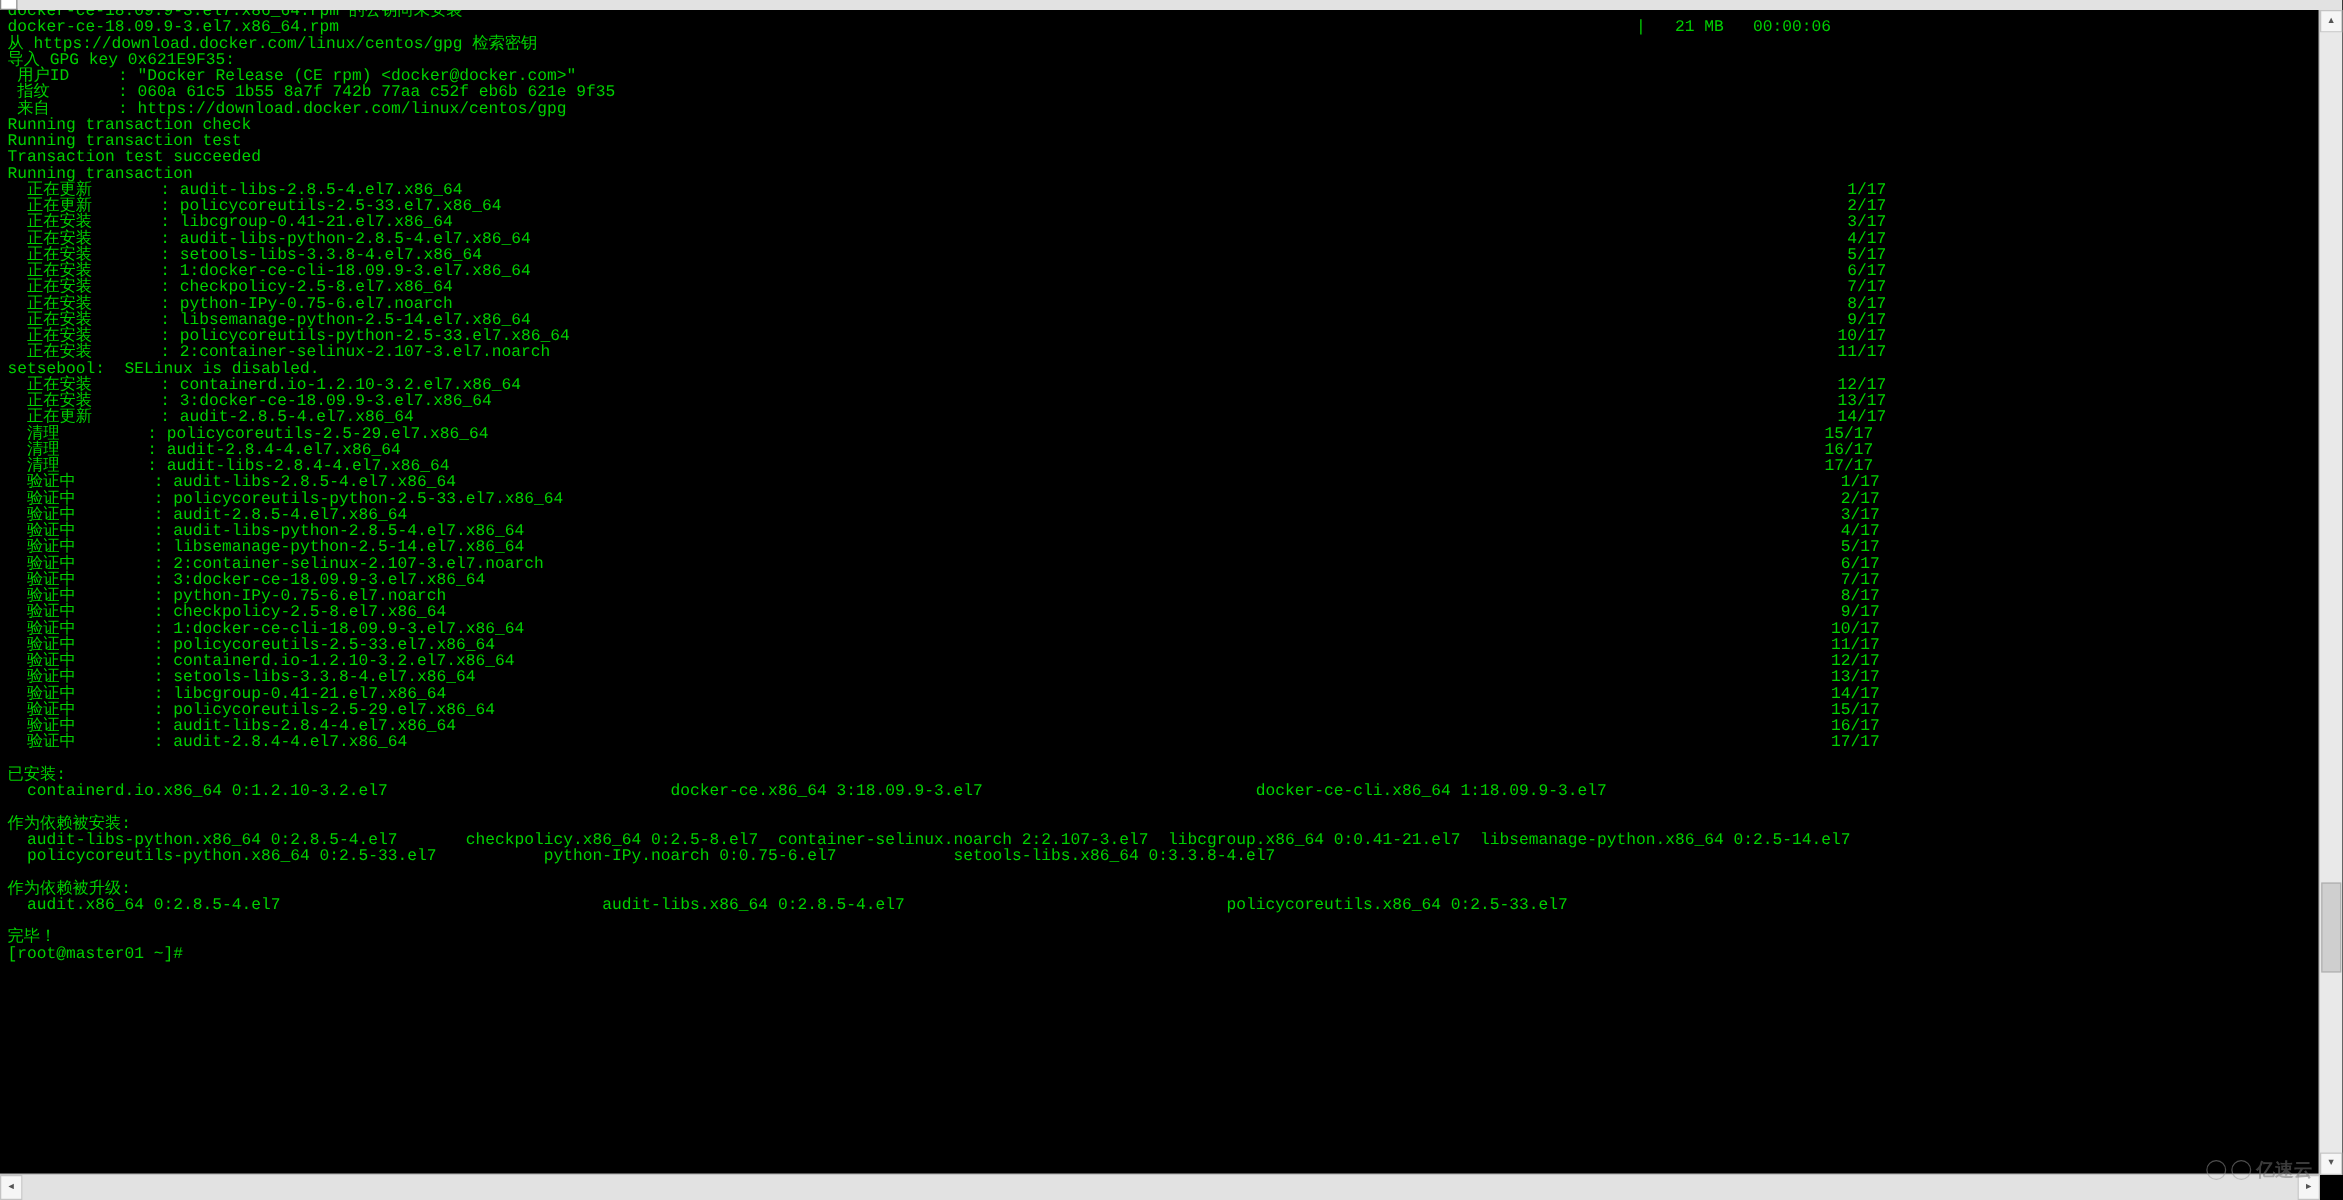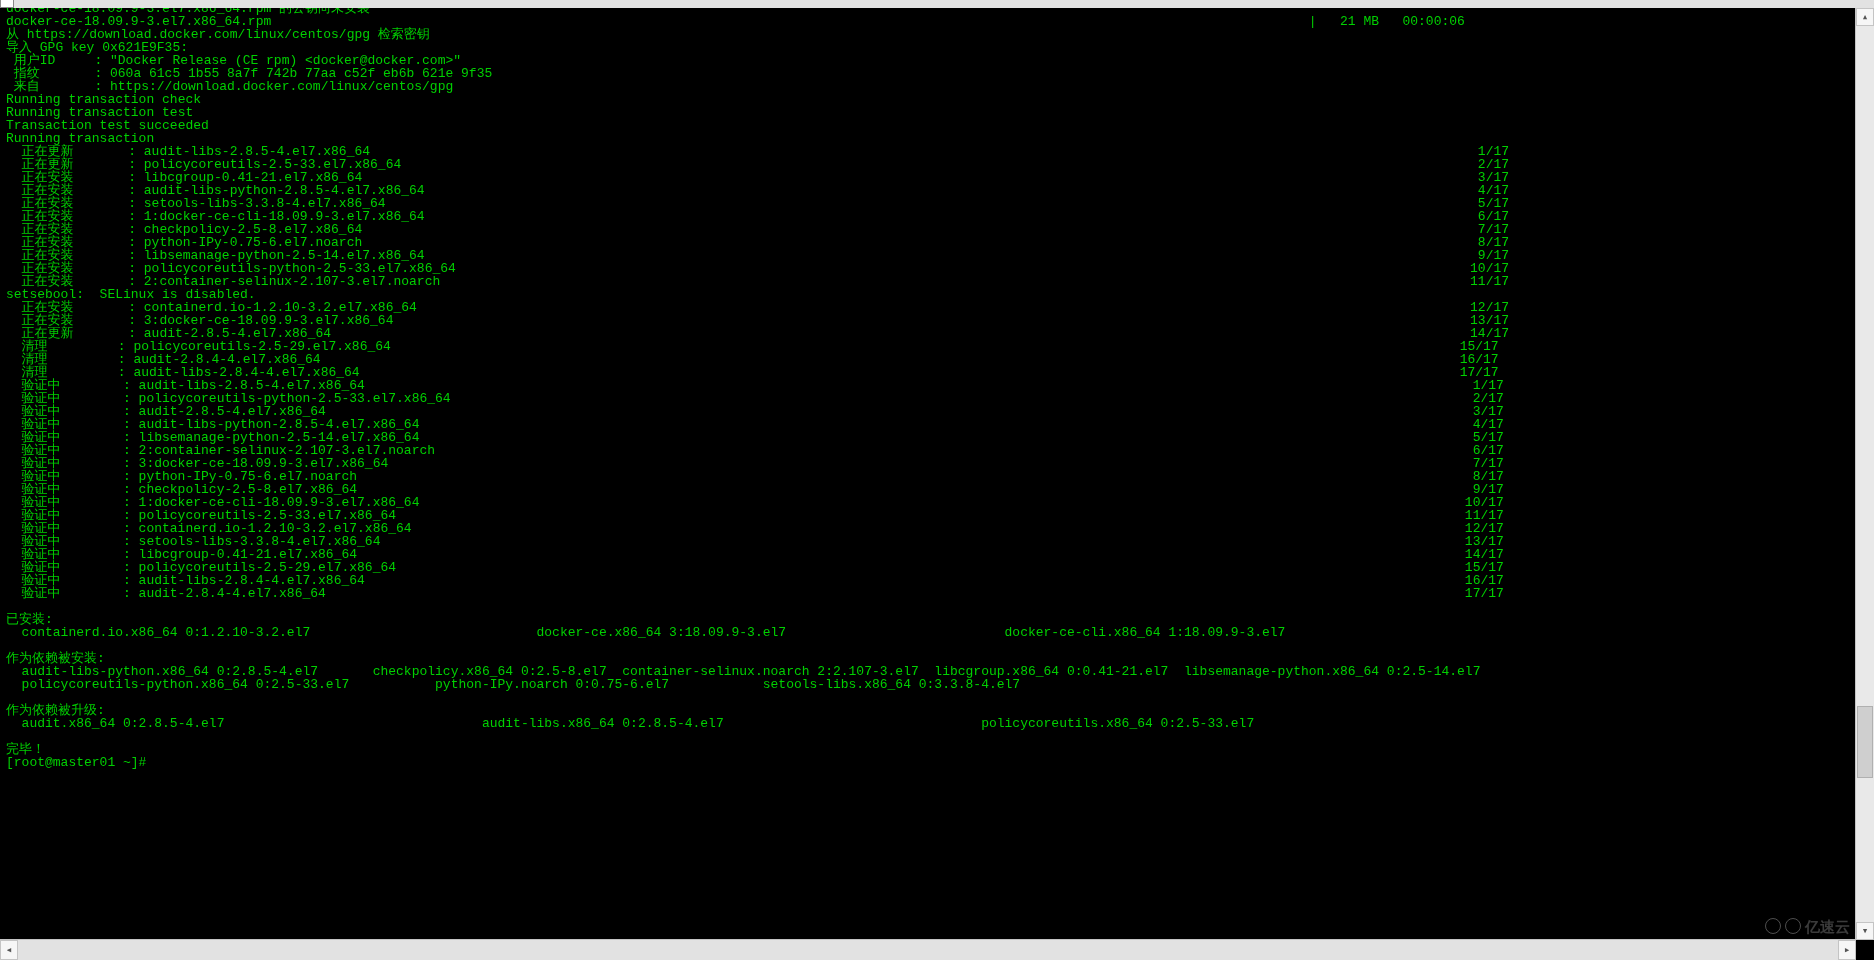--- a/index.html
+++ b/index.html
@@ -10,21 +10,21 @@
   .scrollv{position:absolute;top:8px;right:0;width:18px;bottom:20px;background:#e2e2e2;border-left:1px solid #c4c4c4;}
   .scrollv .track{position:absolute;top:18px;bottom:18px;left:0;right:0;background:#e9e9e9;}
   .scrollv .thumb{position:absolute;left:1px;right:1px;top:680px;height:70px;background:#cfcfcf;border:1px solid #b0b0b0;}
   .scrollv .btn{height:18px;width:100%;background:#f6f6f6;font-size:11px;color:#555;text-align:center;line-height:17px;border:1px solid #c4c4c4;box-sizing:border-box;}
   .scrollv .btn.up{position:absolute;top:0;}
   .scrollv .btn.dn{position:absolute;bottom:0;}
   .scrollh{position:absolute;bottom:0;left:0;right:18px;height:20px;background:#e2e2e2;border-top:1px solid #c4c4c4;}
   .scrollh .btn{width:18px;height:100%;background:#f6f6f6;font-size:11px;color:#555;text-align:center;line-height:18px;border:1px solid #c4c4c4;box-sizing:border-box;}
   .scrollh .btn.lf{position:absolute;left:0;}
   .scrollh .btn.rt{position:absolute;right:0;}
-  .watermark{position:absolute;bottom:26px;right:24px;color:#777;opacity:.5;font-family:sans-serif;font-size:15px;font-weight:600;display:flex;align-items:center;gap:4px;}
+  .watermark{position:absolute;bottom:16px;right:24px;color:#777;opacity:.5;font-family:sans-serif;font-size:15px;font-weight:600;display:flex;align-items:center;gap:4px;}
   .watermark .cc{display:inline-block;width:14px;height:14px;border:1px solid #999;border-radius:50%;}
 </style>
 </head>
 <body>
 
 <div class="topbar">
   <div class="tab"></div>
 </div>
 
 <div class="term" id="term">docker-ce-18.09.9-3.el7.x86_64.rpm 的公钥尚未安装

